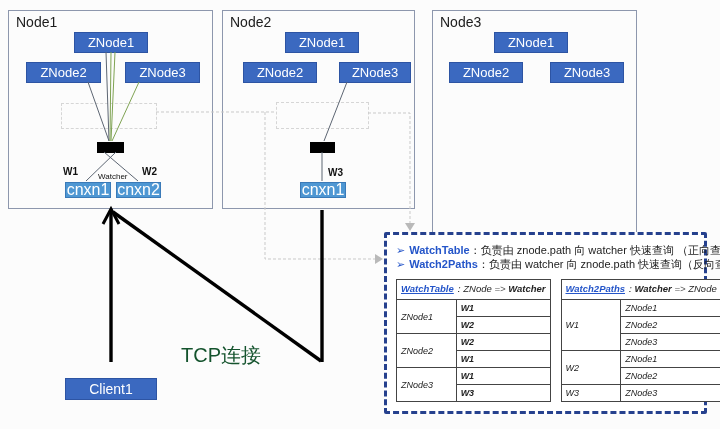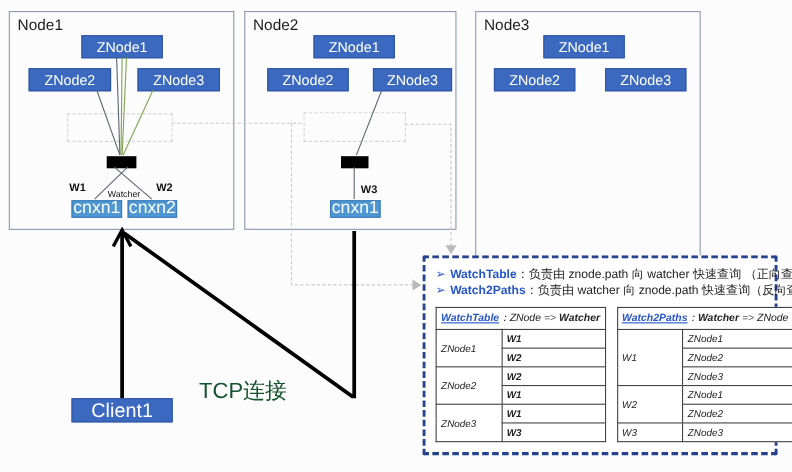--- a/index.html
+++ b/index.html
@@ -13,21 +13,21 @@
   body{font-family:"Liberation Sans", sans-serif;}
   .stage{position:relative;width:720px;height:429px;background:#fcfcfc;overflow:hidden;}
   .stage *{box-sizing:border-box;}
 
   .node{position:absolute;border:1.5px solid var(--node_border);background:transparent;z-index:1;padding-left:36px;}
   .node-label{position:absolute;left:7px;top:3px;font-size:14px;color:var(--text_dark);}
 
   .bluebox{position:absolute;background:var(--znode_blue);border:1px solid var(--znode_border);
     color:#fff;display:flex;align-items:center;justify-content:center;font-size:13px;z-index:2;}
   .cnxn{background:var(--cnxn_blue);border:1px solid var(--cnxn_border);font-size:16px;}
-  .client{font-size:18px;z-index:6;}
+  .client{font-size:14px;z-index:6;margin-top:16px;}
 
   .dashed-rect{position:absolute;border:1px dashed #d6d6d6;z-index:0;}
   .wrect{position:absolute;background:#000;z-index:3;}
   .wlabel{position:absolute;font-size:10px;font-weight:bold;color:#111;z-index:3;}
   .wcaption{position:absolute;font-size:8px;color:#111;z-index:3;}
 
   svg.wires{position:absolute;left:0;top:0;z-index:5;pointer-events:none;}
   .wl{stroke-width:1;fill:none;}
   .lg{stroke:var(--line_gray);}
   .lgr{stroke:var(--line_green);}

